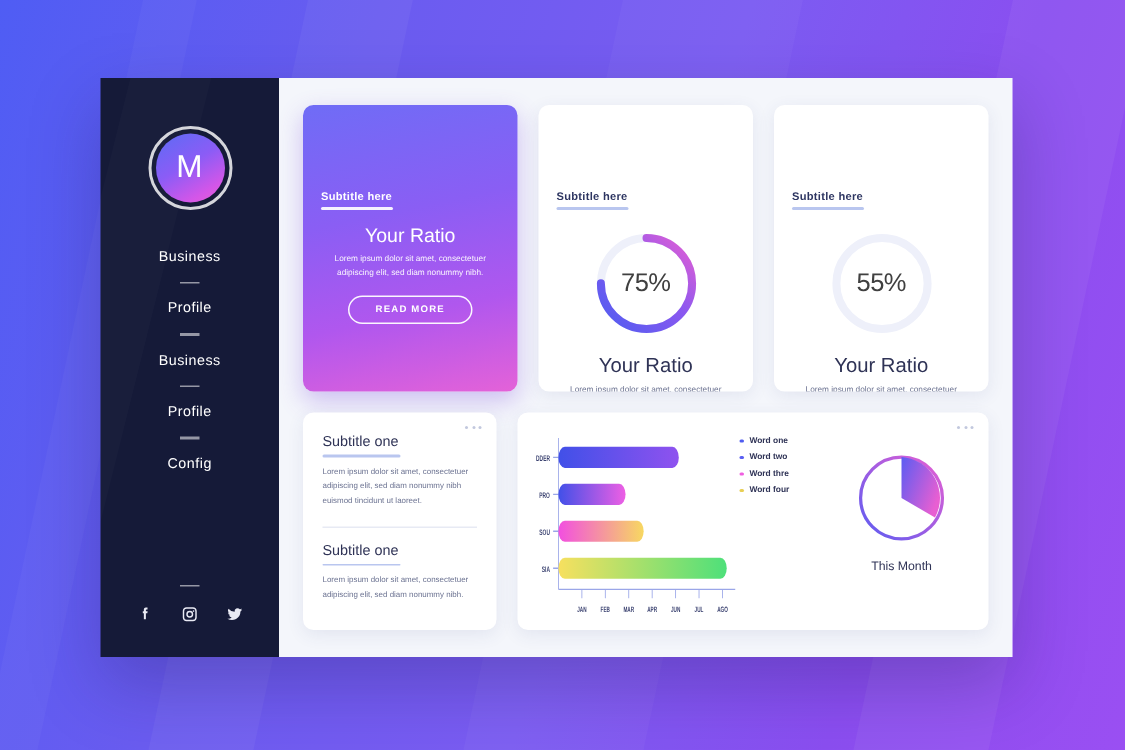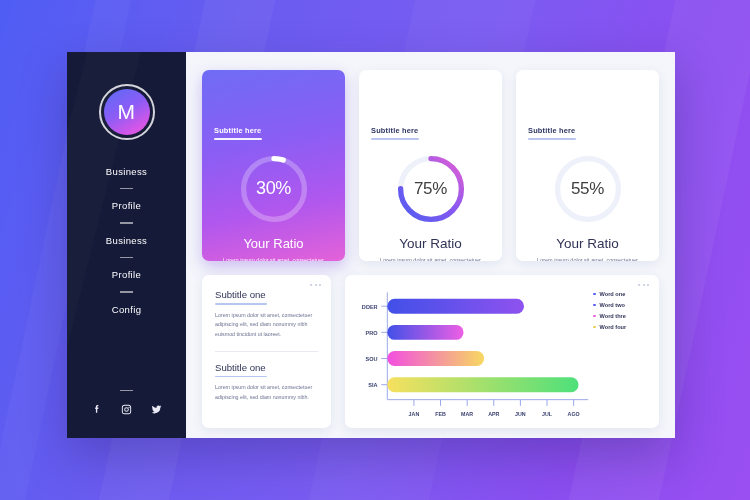--- a/index.html
+++ b/index.html
@@ -198,27 +198,20 @@
 
   <main class="panel">
 
     <section class="row row-top">
 
       <article class="card ratio-card featured">
         <div class="sub-head">
           <div class="t">Subtitle here</div>
           <div class="rule"></div>
         </div>
-        <div class="donut">
-          <svg viewBox="0 0 100 100">
-            <circle cx="50" cy="50" r="40" fill="none" stroke="rgba(255,255,255,0.26)" stroke-width="7"></circle>
-            <circle cx="50" cy="50" r="40" fill="none" stroke="#ffffff" stroke-width="7" stroke-linecap="round" stroke-dasharray="75.4 251.3" stroke-dashoffset="63"></circle>
-          </svg>
-          <div class="val">30%</div>
-        </div>
         <div class="ratio-title">Your Ratio</div>
         <div class="ratio-desc">Lorem ipsum dolor sit amet, consectetuer adipiscing elit, sed diam nonummy nibh.</div>
         <button class="read-more">READ MORE</button>
       </article>
 
       <article class="card ratio-card">
         <div class="sub-head">
           <div class="t">Subtitle here</div>
           <div class="rule"></div>
         </div>
@@ -371,16 +364,35 @@
           <div class="legend-row">
             <span class="legend-dot" style="background:#f05fe0"></span>
             <span class="legend-label">Word thre</span>
           </div>
           <div class="legend-row">
             <span class="legend-dot" style="background:#e8cf55"></span>
             <span class="legend-label">Word four</span>
           </div>
         </div>
 
+        <div class="pie-card">
+          <div class="pie">
+            <svg viewBox="0 0 100 100">
+              <defs>
+                <linearGradient id="pslice" x1="0" y1="0" x2="1" y2="0.6">
+                  <stop offset="0%" stop-color="#5b5cf2"></stop>
+                  <stop offset="100%" stop-color="#e85fd2"></stop>
+                </linearGradient>
+                <linearGradient id="pring" x1="0" y1="1" x2="1" y2="0">
+                  <stop offset="0%" stop-color="#5b5cf2"></stop>
+                  <stop offset="100%" stop-color="#e85fd2"></stop>
+                </linearGradient>
+              </defs>
+              <circle cx="50" cy="50" r="44" fill="none" stroke="url(#pring)" stroke-width="3.5"></circle>
+              <path d="M50 50 L50 6 A44 44 0 0 1 86 71 Z" fill="url(#pslice)"></path>
+            </svg>
+          </div>
+          <div class="pie-label">This Month</div>
+        </div>
       </article>
     </section>
   </main>
 </div>
 
 </body></html>

